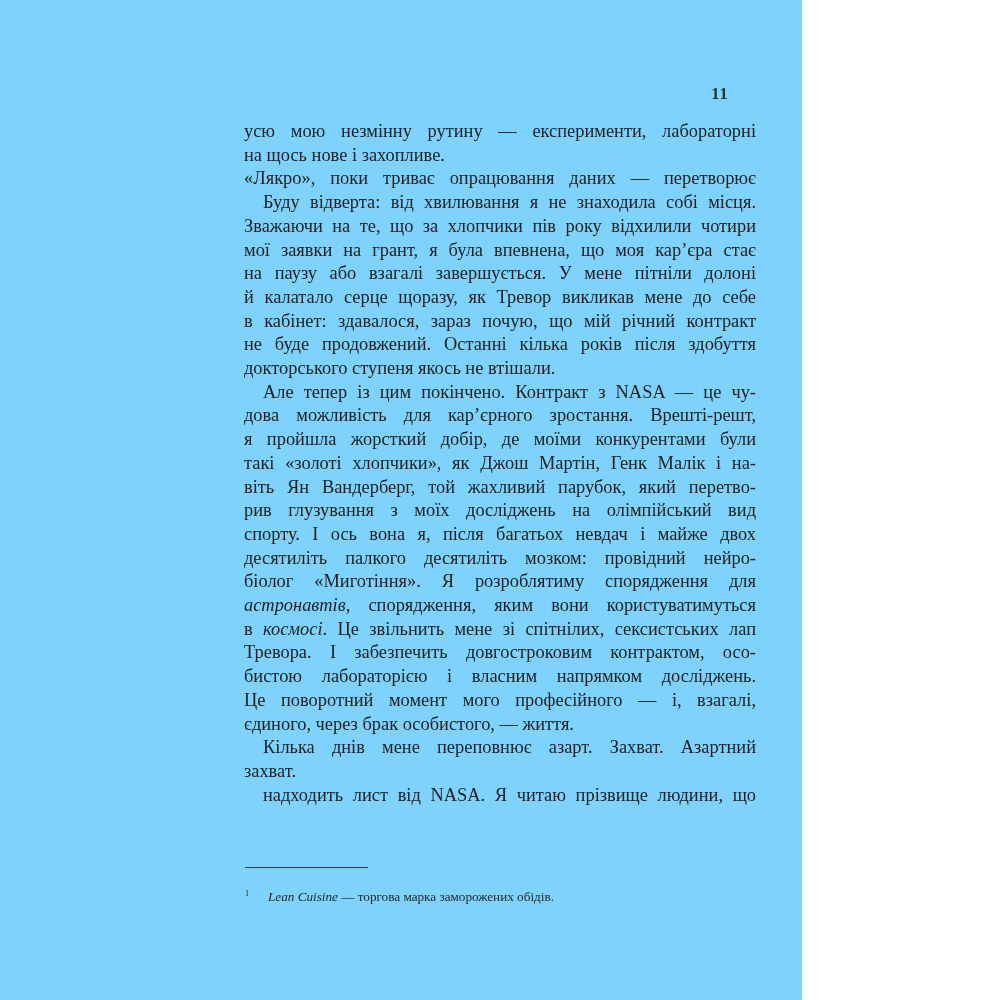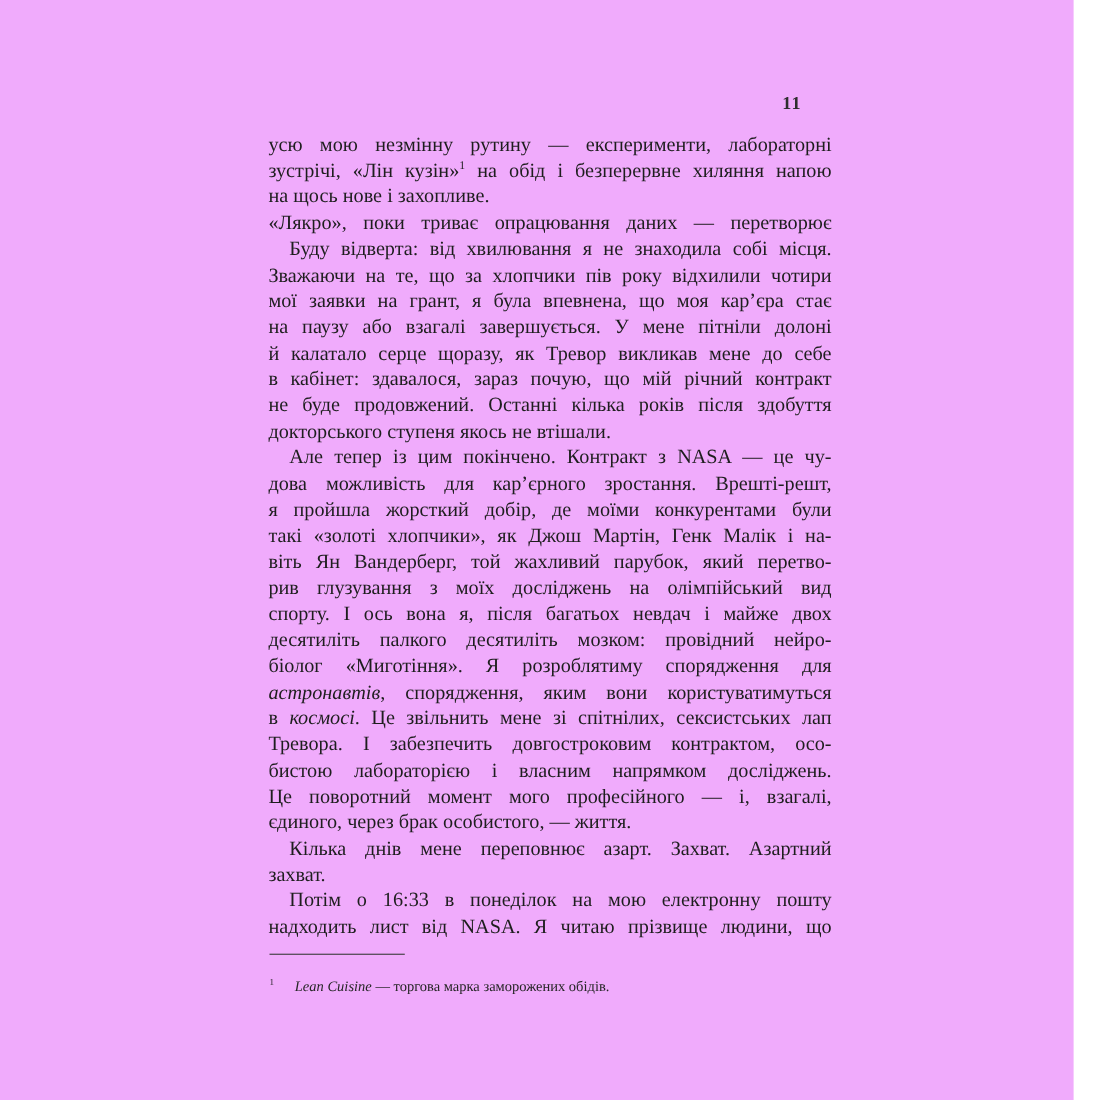--- a/index.html
+++ b/index.html
@@ -1,19 +1,19 @@
 <!DOCTYPE html>
 <html lang="uk"><head>
 <meta charset="utf-8">
 <style>
   html,body{margin:0;padding:0;background:#ffffff;}
   .page{
     position:relative;
-    width:976px;height:1000px;
-    background:#f0abfc;
+    width:802px;height:1000px;
+    background:#7dd3fc;
     font-family:"Liberation Serif","DejaVu Serif",serif;
     color:#1e1e1e;
     overflow:hidden;
   }
   .folio{
     position:absolute;
     left:698px;top:84px;width:44px;
     text-align:center;
     font-size:16.5px;
     font-weight:700;
@@ -68,21 +68,20 @@
 </style>
 </head>
 <body>
 
 <div class="page">
   <div class="folio">11</div>
 
   <div class="body-text">
       <div class="par">
         <div class="ln"><span>усю мою незмінну рутину — експерименти, лабораторні</span></div>
-        <div class="ln"><span>зустрічі, «Лін кузін»</span><sup>1</sup><span> на обід і безперервне хиляння напою</span></div>
         <div class="ln ln--end"><span>на щось нове і захопливе.</span></div>
         <div class="ln"><span>«Лякро», поки триває опрацювання даних — перетворює</span></div>
       </div>
       <div class="par par--indent">
         <div class="ln"><span>Буду відверта: від хвилювання я не знаходила собі місця.</span></div>
         <div class="ln"><span>Зважаючи на те, що за хлопчики пів року відхилили чотири</span></div>
         <div class="ln"><span>мої заявки на грант, я була впевнена, що моя кар’єра стає</span></div>
         <div class="ln"><span>на паузу або взагалі завершується. У мене пітніли долоні</span></div>
         <div class="ln"><span>й калатало серце щоразу, як Тревор викликав мене до себе</span></div>
         <div class="ln"><span>в кабінет: здавалося, зараз почую, що мій річний контракт</span></div>
@@ -104,21 +103,20 @@
         <div class="ln"><span>Тревора. І забезпечить довгостроковим контрактом, осо-</span></div>
         <div class="ln"><span>бистою лабораторією і власним напрямком досліджень.</span></div>
         <div class="ln"><span>Це поворотний момент мого професійного — і, взагалі,</span></div>
         <div class="ln ln--end"><span>єдиного, через брак особистого, — життя.</span></div>
       </div>
       <div class="par par--indent">
         <div class="ln"><span>Кілька днів мене переповнює азарт. Захват. Азартний</span></div>
         <div class="ln ln--end"><span>захват.</span></div>
       </div>
       <div class="par par--indent">
-        <div class="ln"><span>Потім о 16:33 в понеділок на мою електронну пошту</span></div>
         <div class="ln"><span>надходить лист від NASA. Я читаю прізвище людини, що</span></div>
       </div>
     </div>
 
   <div class="footnote-rule"></div>
 
   <div class="footnote">
     <span class="fn-marker"><sup>1</sup></span><span class="fn-text"><em>Lean Cuisine</em><span> — торгова марка заморожених обідів.</span></span>
   </div>
 </div>

